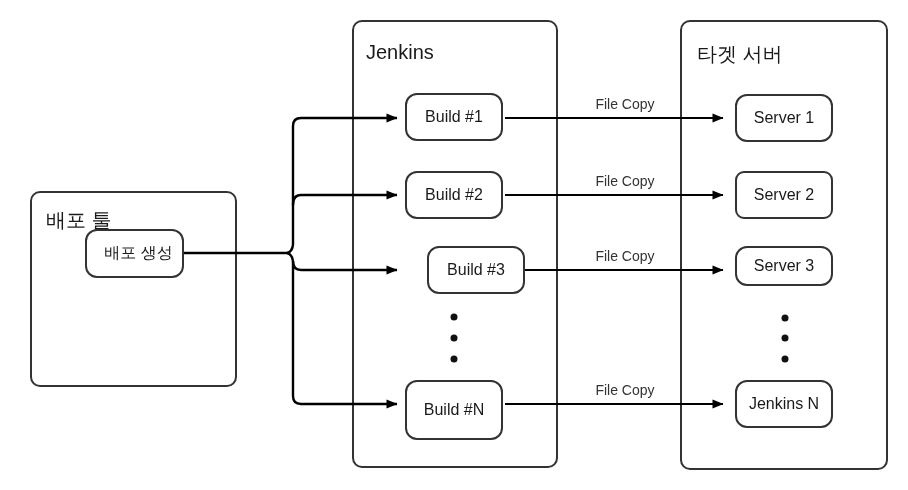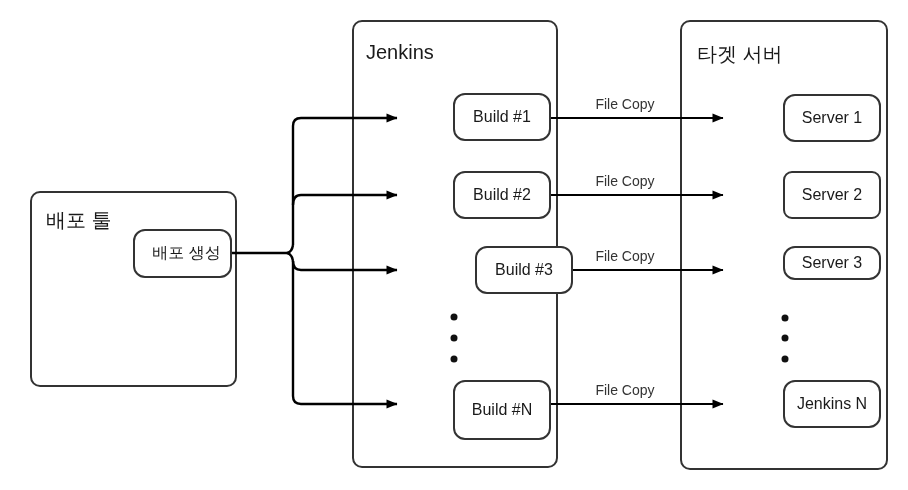--- a/index.html
+++ b/index.html
@@ -39,21 +39,20 @@
     border-radius: 12px;
     background: #ffffff;
     box-sizing: border-box;
     display: flex;
     align-items: center;
     justify-content: center;
     font-size: 16px;
     color: #1a1a1a;
     white-space: nowrap;
     z-index: 3;
-    margin-left: 48px;
   }
 
   .edge-label {
     position: absolute;
     width: 120px;
     text-align: center;
     font-size: 14px;
     color: #333333;
     white-space: nowrap;
     z-index: 4;
@@ -71,21 +70,21 @@
   
   #n-create  { left: 85px;  top: 229px; width: 99px; height: 49px; padding-left: 8px; }
 
   #n-build1  { left: 405px; top: 93px;  width: 98px; height: 48px; }
   #n-build2  { left: 405px; top: 171px; width: 98px; height: 48px; }
   #n-build3  { left: 427px; top: 246px; width: 98px; height: 48px; }
   #n-buildN  { left: 405px; top: 380px; width: 98px; height: 60px; }
 
   #n-server1 { left: 735px; top: 94px;  width: 98px; height: 48px; }
   #n-server2 { left: 735px; top: 171px; width: 98px; height: 48px; border-radius: 9px; }
-  #n-server3 { left: 735px; top: 246px; width: 98px; height: 34px; }
+  #n-server3 { left: 735px; top: 246px; width: 98px; height: 40px; }
   #n-serverN { left: 735px; top: 380px; width: 98px; height: 48px; }
 
   
   #el-1 { left: 565px; top: 96px;  }
   #el-2 { left: 565px; top: 173px; }
   #el-3 { left: 565px; top: 248px; }
   #el-4 { left: 565px; top: 382px; }
 </style>
 </head>
 <body>

